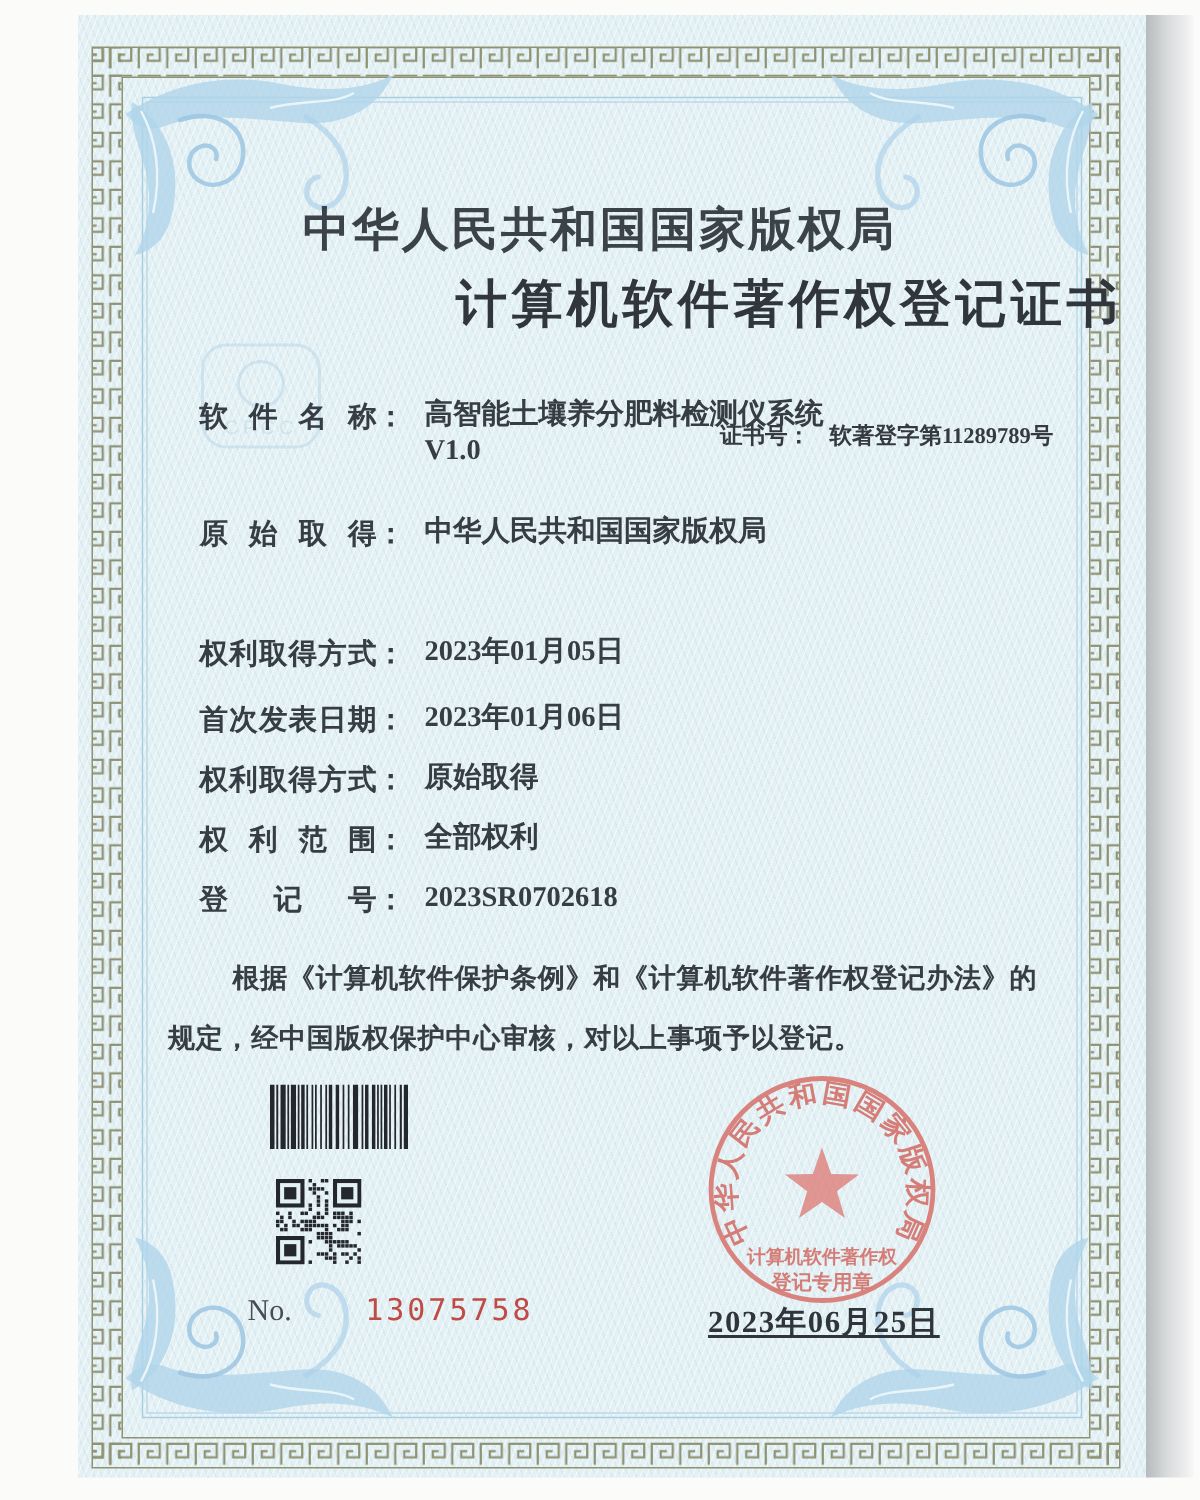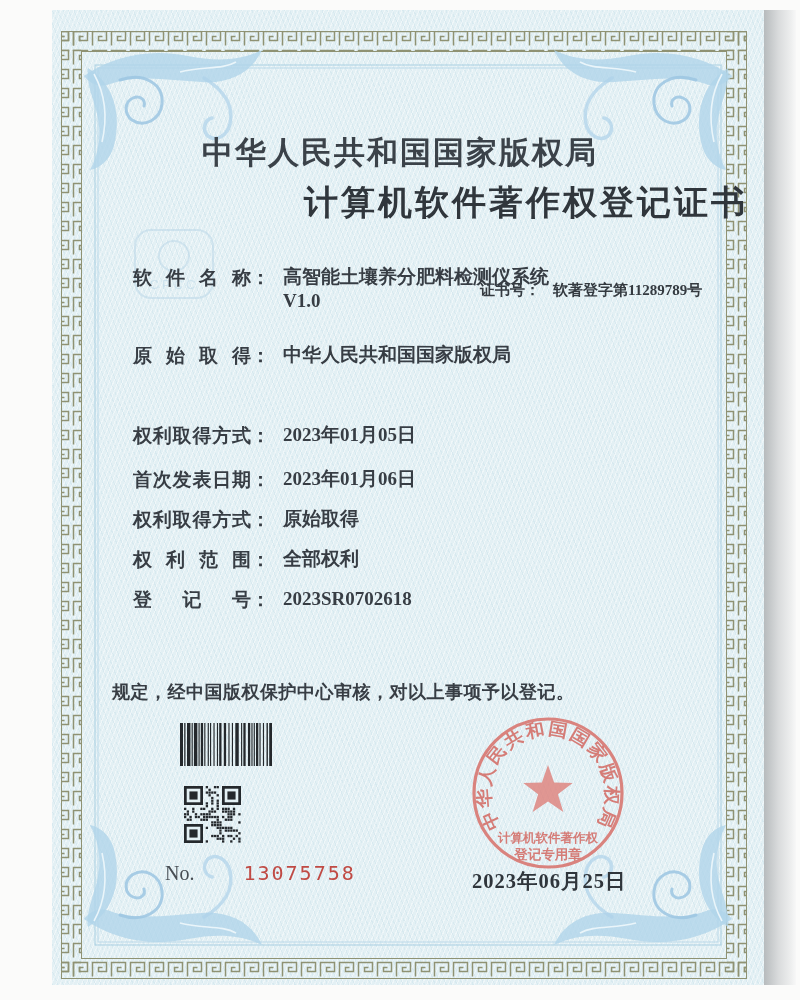--- a/index.html
+++ b/index.html
@@ -37,21 +37,21 @@
   .flabel{display:inline-block;width:118px;text-align:justify;text-align-last:justify;margin-left:13px;}
   .fcolon{display:inline-block;}
   .fvalue{margin-left:13px;line-height:24px;}
   .statement{font-size:18px;font-weight:600;letter-spacing:.5px;color:#373d44;}
   .serial{left:113px;top:851px;font-size:20px;}
   .serial .no{color:#474d53;}
   .serial .num{
     font-family:"DejaVu Sans Mono","Liberation Mono",monospace;
     color:#c04a44;letter-spacing:2px;font-size:20px;margin-left:44px;
   }
-  .issue-date{left:420px;top:857px;font-size:20.5px;font-weight:bold;letter-spacing:1px;color:#2f353b;z-index:1;}
+  .issue-date{left:420px;top:857px;font-size:20.5px;font-weight:bold;letter-spacing:1px;color:#2f353b;z-index:1;text-decoration:underline;}
   .barcode{left:128px;top:713px;width:92px;height:43px;}
   .qrcode{left:132px;top:776px;width:57px;height:57px;}
   .stamp{left:411px;top:698px;width:170px;height:170px;z-index:2;opacity:.92;}
 </style>
 </head>
 <body>
 
 <div class="paper">
 
   <svg class="deco" viewBox="0 0 712 975">
@@ -131,20 +131,21 @@
     <span class="flabel">权利范围</span>
       <span class="fcolon">：</span>
     <span class="fvalue">全部权利</span>
   </div>
   <div class="content-el frow" style="top:577px">
     <span class="flabel">登记号</span>
       <span class="fcolon">：</span>
     <span class="fvalue">2023SR0702618</span>
   </div>
 
+  <div class="content-el statement" style="left:103px;top:630px">根据《计算机软件保护条例》和《计算机软件著作权登记办法》的</div>
   <div class="content-el statement" style="left:60px;top:670px">规定，经中国版权保护中心审核，对以上事项予以登记。</div>
 
   <div class="content-el barcode" id="barcode"><svg viewBox="0 0 92 43" width="92" height="43">
         <rect x="0" y="0" width="3" height="43" fill="#24282c"></rect>
         <rect x="4.2" y="0" width="1.3" height="43" fill="#24282c"></rect>
         <rect x="7" y="0" width="3.4499999999999997" height="43" fill="#24282c"></rect>
         <rect x="11.6" y="0" width="1.15" height="43" fill="#24282c"></rect>
         <rect x="13.899999999999999" y="0" width="3.4499999999999997" height="43" fill="#24282c"></rect>
         <rect x="18.5" y="0" width="1.15" height="43" fill="#24282c"></rect>
         <rect x="20.8" y="0" width="2.3" height="43" fill="#24282c"></rect>

